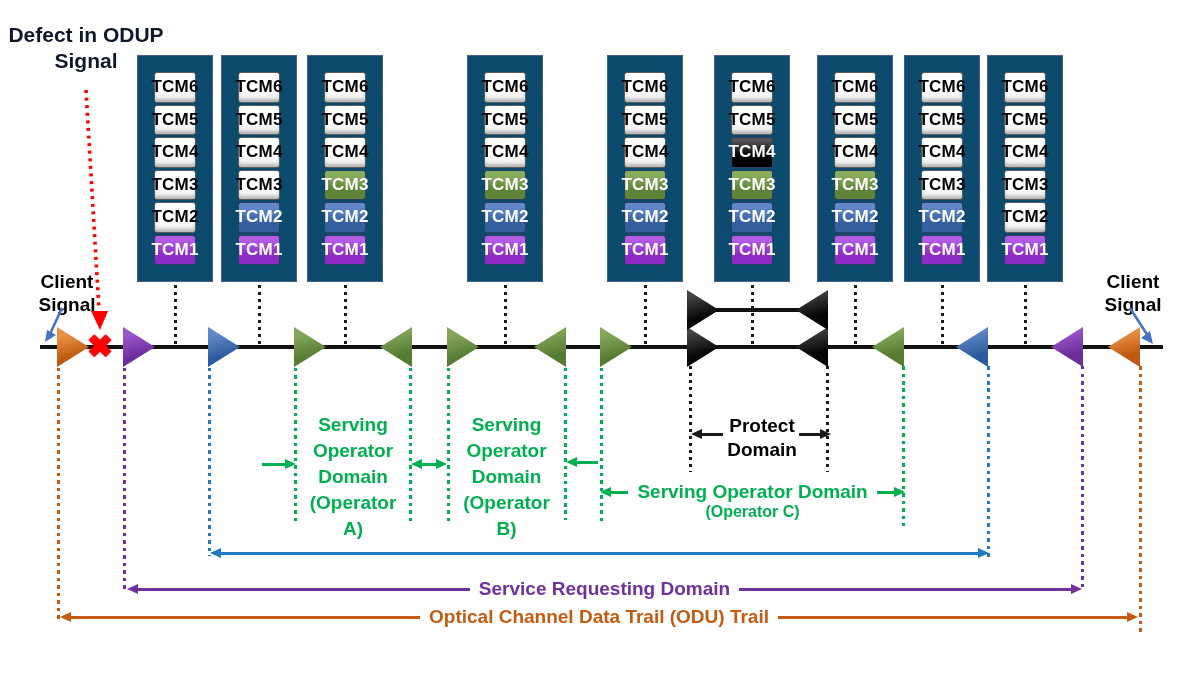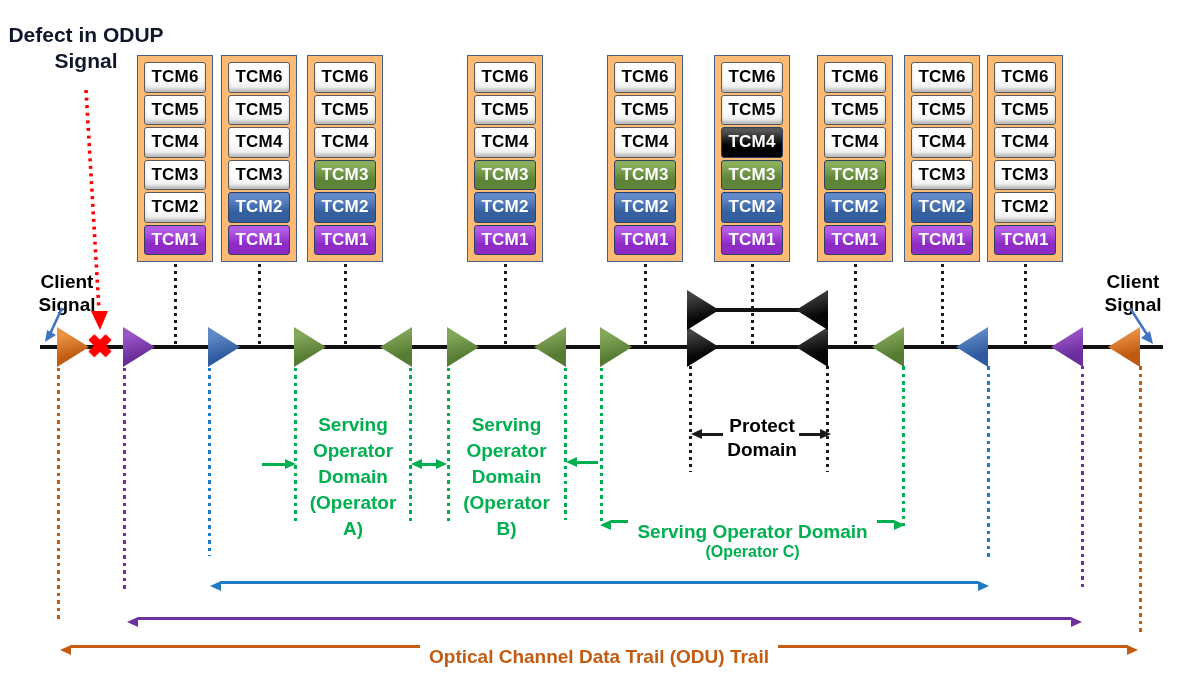--- a/index.html
+++ b/index.html
@@ -4,21 +4,21 @@
 <style>
   html,body{margin:0;padding:0;background:#fff;}
   #canvas{
     position:relative;width:1200px;height:675px;background:#ffffff;
     font-family:"Liberation Sans",sans-serif;font-weight:700;overflow:hidden;
   }
   .abs{position:absolute;}
   
   .stack{
     position:absolute;top:55px;width:76px;box-sizing:border-box;
-    border:1px solid #44608a;background:#fdba74;padding:6px;
+    border:1px solid #44608a;background:#0c4a6e;padding:16px;
     display:flex;flex-direction:column;gap:2px;
   }
   .tcm-box{
     height:30.5px;box-sizing:border-box;border-radius:3px;
     display:flex;align-items:center;justify-content:center;
     font-size:17px;letter-spacing:.2px;border:1.5px solid #2d3f63;
   }
   .tcm-white{background:linear-gradient(#ffffff 55%,#e7e7e7);color:#000;border-color:#5a5a5a;
     box-shadow:inset 0 2px 1px #fff, inset 0 -3px 3px rgba(0,0,0,.20);}
   .tcm-purple{background:linear-gradient(#b45ce6 15%,#8d2bc4 65%);color:#fff;}
@@ -43,21 +43,21 @@
   .dot-orange{background:repeating-linear-gradient(#C55A11 0 3.5px,transparent 3.5px 7.5px);}
   
   .hline{position:absolute;background:#111;height:4px;}
   
   .mini-arrow{position:absolute;height:11px;display:flex;align-items:center;}
   .ah{width:0;height:0;border-top:5.5px solid transparent;border-bottom:5.5px solid transparent;flex:0 0 auto;}
   .ah-l{border-right:11px solid;}
   .ah-r{border-left:11px solid;}
   .shaft{flex:1;height:3px;}
   
-  .span-arrow{position:absolute;display:flex;align-items:flex-start;height:24px;margin-top:40px;}
+  .span-arrow{position:absolute;display:flex;align-items:center;height:24px;}
   .span-label{padding:0 9px;font-size:19px;background:#fff;white-space:nowrap;line-height:24px;}
   .span-sub{position:absolute;top:23px;left:0;right:0;text-align:center;font-size:16px;}
   
   .txtblock{position:absolute;text-align:center;}
   .defect-note{color:#0f172a;font-size:21px;line-height:26px;}
   .client{color:#000;font-size:19px;line-height:23px;margin-top:12px;}
   .op-block{color:#00B050;font-size:19px;line-height:26px;}
   .protect{color:#000;font-size:19px;line-height:24px;}
   .defect-x{color:#FF0000;font-size:31px;line-height:36px;text-shadow:0 0 1.4px #FF0000, 0 0 1.4px #FF0000;}
 </style>
@@ -260,20 +260,21 @@
       </div>
       <div class="span-arrow" style="left: 210px; top: 541px; width: 779px; color: rgb(31, 122, 196);">
         <div class="ah ah-l" style="border-right-color: rgb(31, 122, 196);"></div>
         <div class="shaft" style="background: rgb(31, 122, 196);"></div>
         <div class="shaft" style="background: rgb(31, 122, 196);"></div>
         <div class="ah ah-r" style="border-left-color: rgb(31, 122, 196);"></div>
       </div>
       <div class="span-arrow" style="left: 127px; top: 577px; width: 955px; color: rgb(112, 48, 160);">
         <div class="ah ah-l" style="border-right-color: rgb(112, 48, 160);"></div>
         <div class="shaft" style="background: rgb(112, 48, 160);"></div>
+        <div class="span-label">Service Requesting Domain</div>
         <div class="shaft" style="background: rgb(112, 48, 160);"></div>
         <div class="ah ah-r" style="border-left-color: rgb(112, 48, 160);"></div>
       </div>
       <div class="span-arrow" style="left: 60px; top: 605px; width: 1078px; color: rgb(197, 90, 17);">
         <div class="ah ah-l" style="border-right-color: rgb(197, 90, 17);"></div>
         <div class="shaft" style="background: rgb(197, 90, 17);"></div>
         <div class="span-label">Optical Channel Data Trail (ODU) Trail</div>
         <div class="shaft" style="background: rgb(197, 90, 17);"></div>
         <div class="ah ah-r" style="border-left-color: rgb(197, 90, 17);"></div>
       </div>

